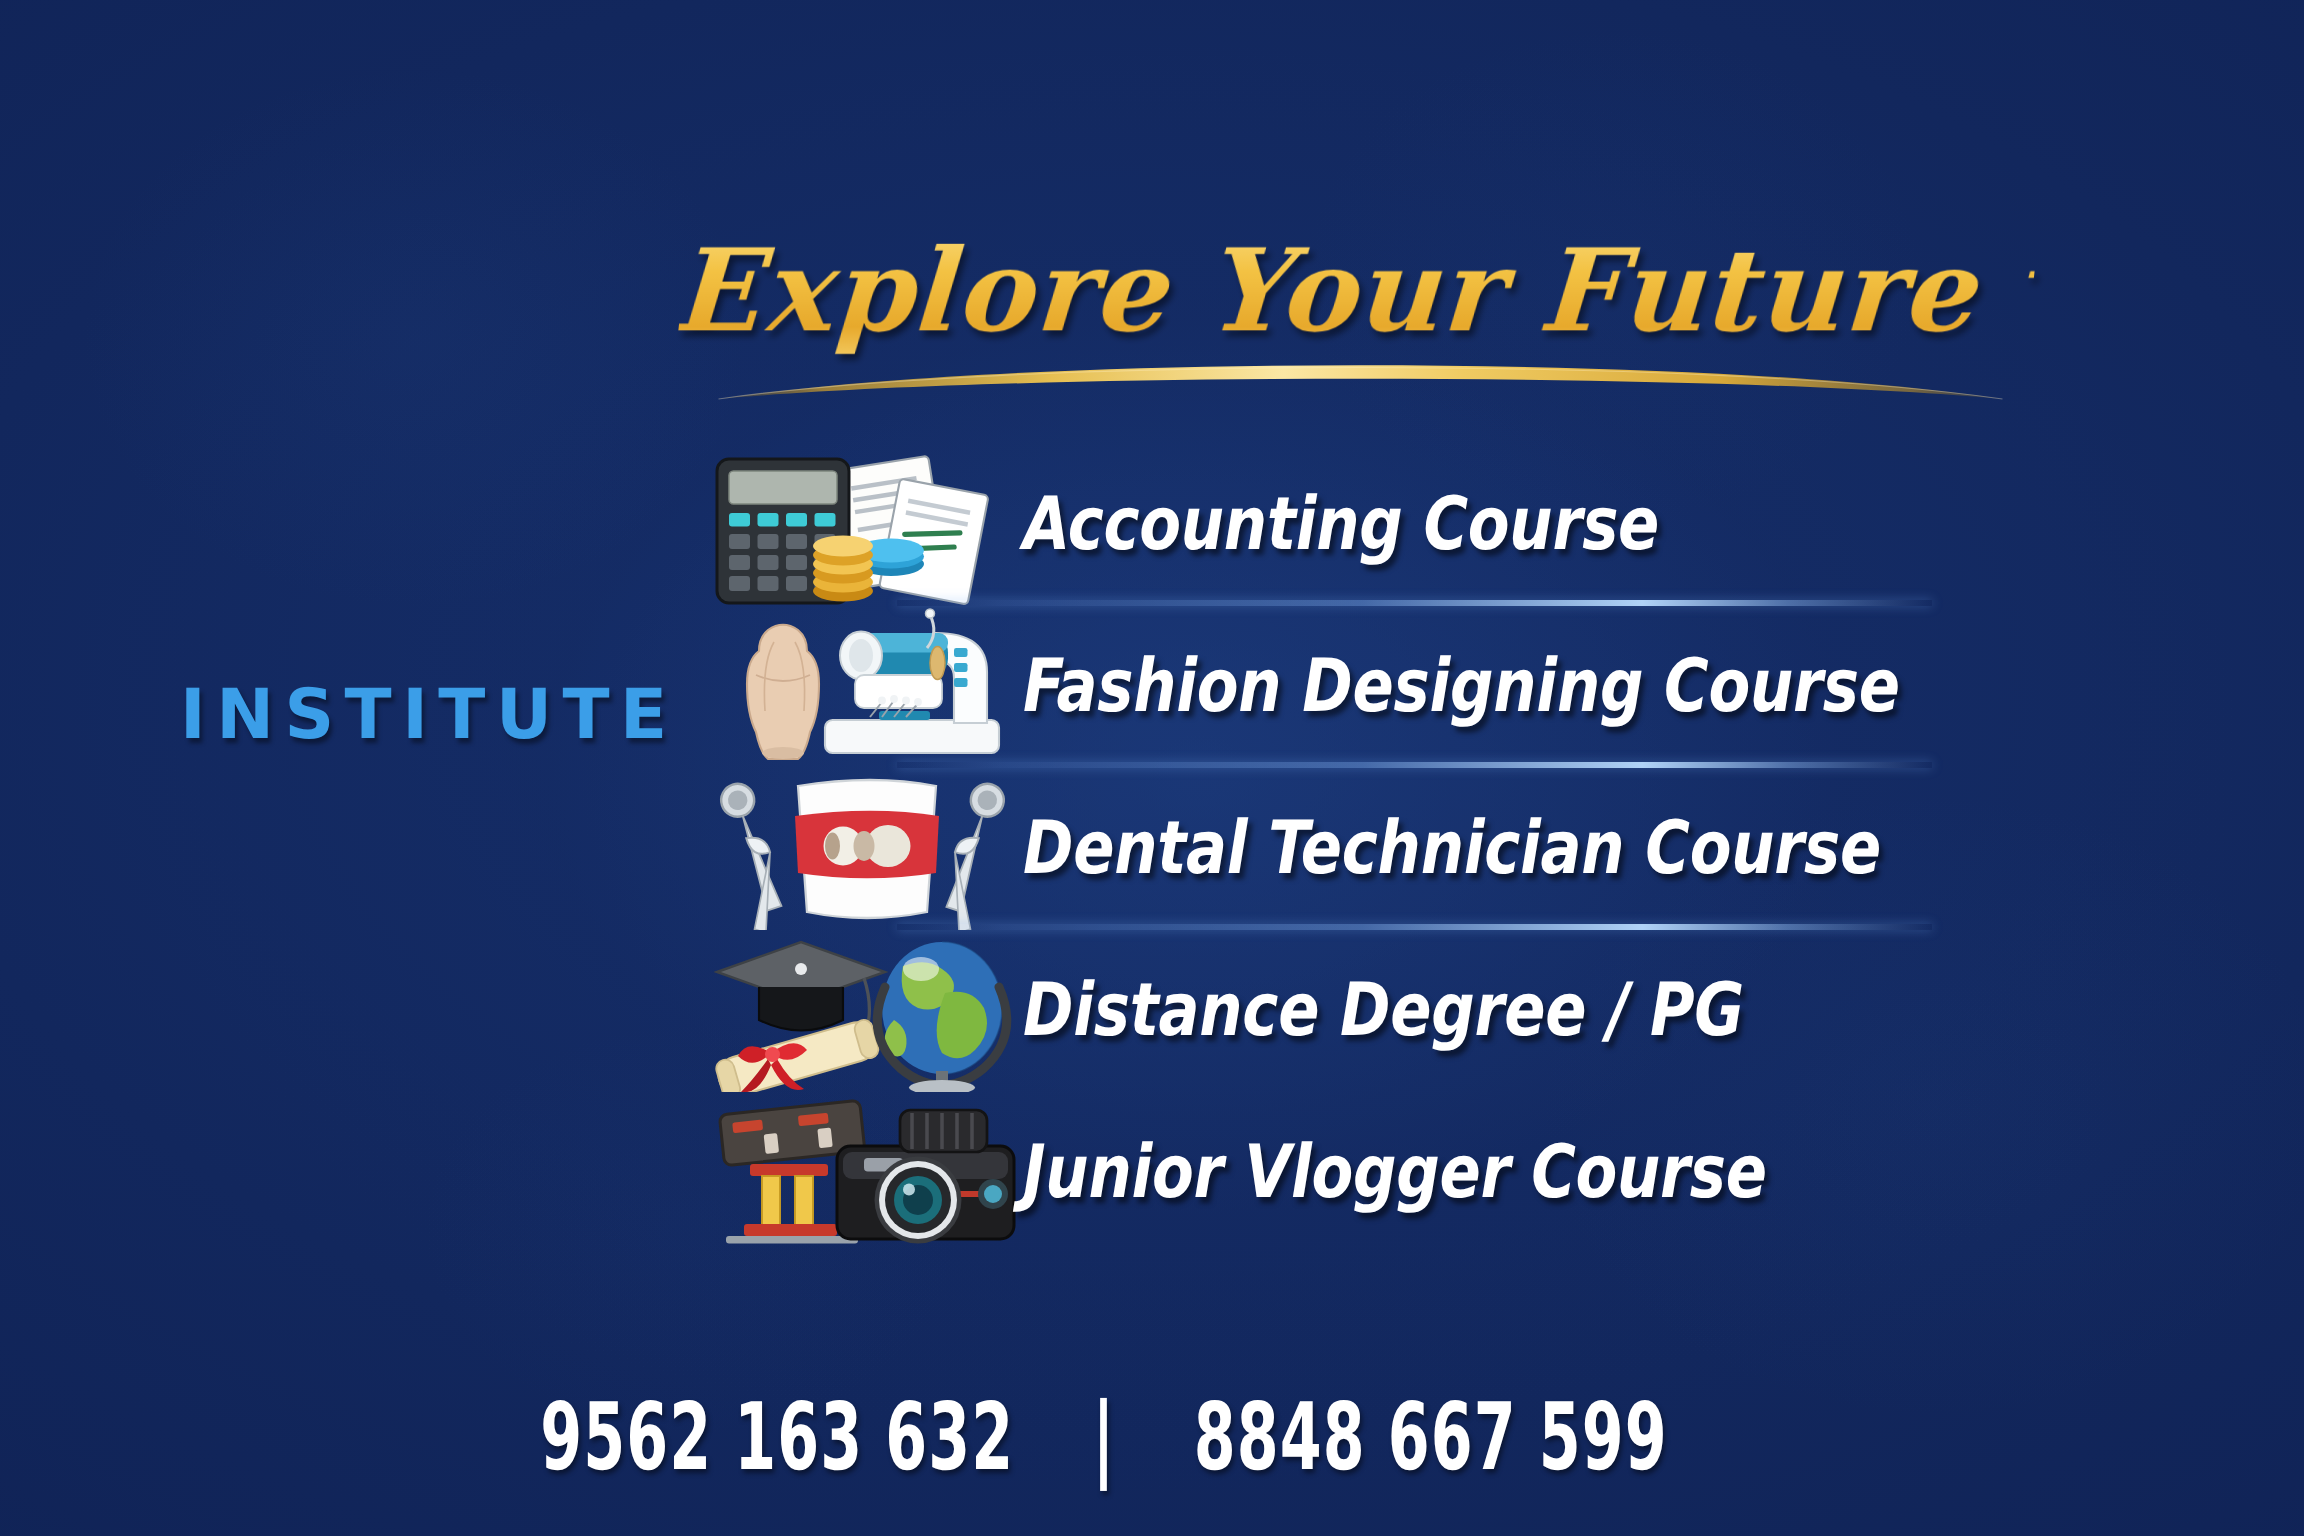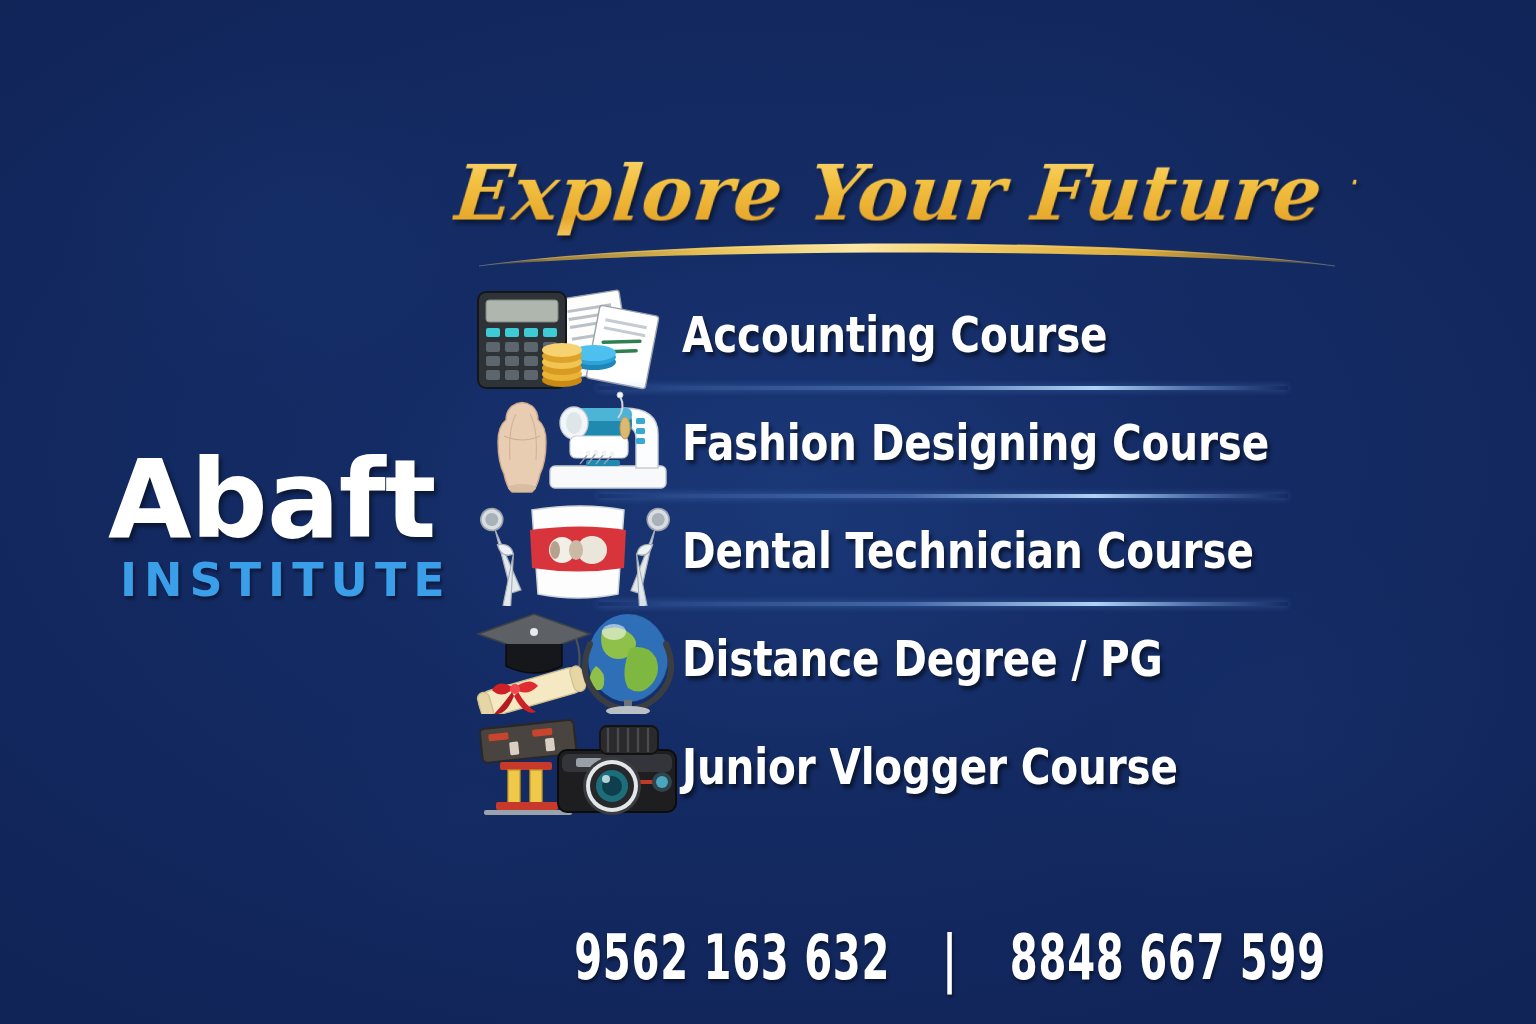--- a/index.html
+++ b/index.html
@@ -72,21 +72,21 @@
     font-size:46px;
     line-height:56px;
     color:#3b9ee8;
     letter-spacing:7px;
     padding-left:12px;
     text-shadow:2px 3px 3px rgba(0,0,0,0.4);
   }
 
   
   #course-list{
-    position:absolute;left:470px;top:282px;width:860px;
+    position:absolute;left:470px;top:296px;width:860px;font-style:italic;
   }
   .course-row{
     position:relative;
     height:108px;
     display:flex;align-items:center;
   }
   .course-icon{
     width:212px;height:108px;flex:0 0 212px;
     position:relative;
   }
@@ -112,21 +112,21 @@
         rgba(185,220,255,0.95) 72%,
         rgba(150,195,250,0.45) 86%,
         rgba(120,170,245,0.00) 100%);
     box-shadow:0 0 7px rgba(120,175,250,0.35);
   }
   .course-row:last-child .course-divider{display:none;}
 
   
   #phone-bar{
     position:absolute;left:0;top:922px;width:1472px;
-    text-align:right;
+    text-align:center;
   }
   #phone-inner{
     display:inline-block;
     font-family:"DejaVu Sans Condensed","Liberation Sans Narrow","Liberation Sans", sans-serif;
     font-weight:700;
     font-size:62px;
     line-height:72px;
     color:#ffffff;
     letter-spacing:1px;
     transform:scaleX(0.72);
@@ -155,21 +155,20 @@
           <stop offset="93%" stop-color="#b98f2a" stop-opacity="0.6"></stop>
           <stop offset="100%" stop-color="#9c7a22" stop-opacity="0.1"></stop>
         </linearGradient>
       </defs>
       <path d="M2,34 C200,4 660,4 858,34 C660,16 200,16 2,34 Z" fill="url(#swgrad)"></path>
       <path d="M2,34 C200,6 660,6 858,34" fill="none" stroke="rgba(255,240,200,0.35)" stroke-width="0.8"></path>
     </svg>
   </div>
 
   <div id="logo">
-    <div id="logo-name">Abaft</div>
     <div id="logo-sub">INSTITUTE</div>
   </div>
 
   <div id="course-list">
 
     <div class="course-row">
       <div class="course-icon">
         <svg width="212" height="108" viewBox="0 0 212 108">
           <g transform="translate(6,6)">
 

